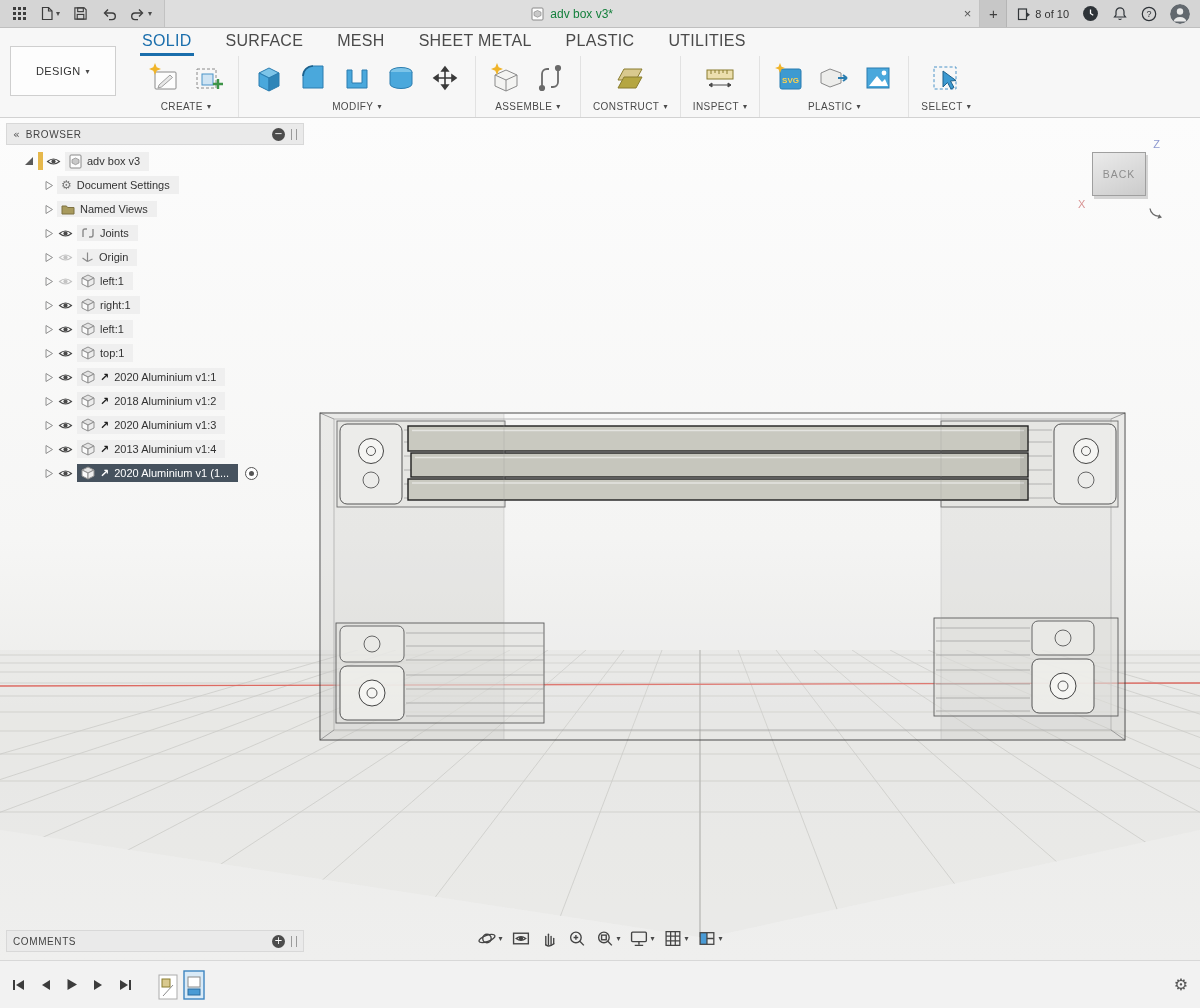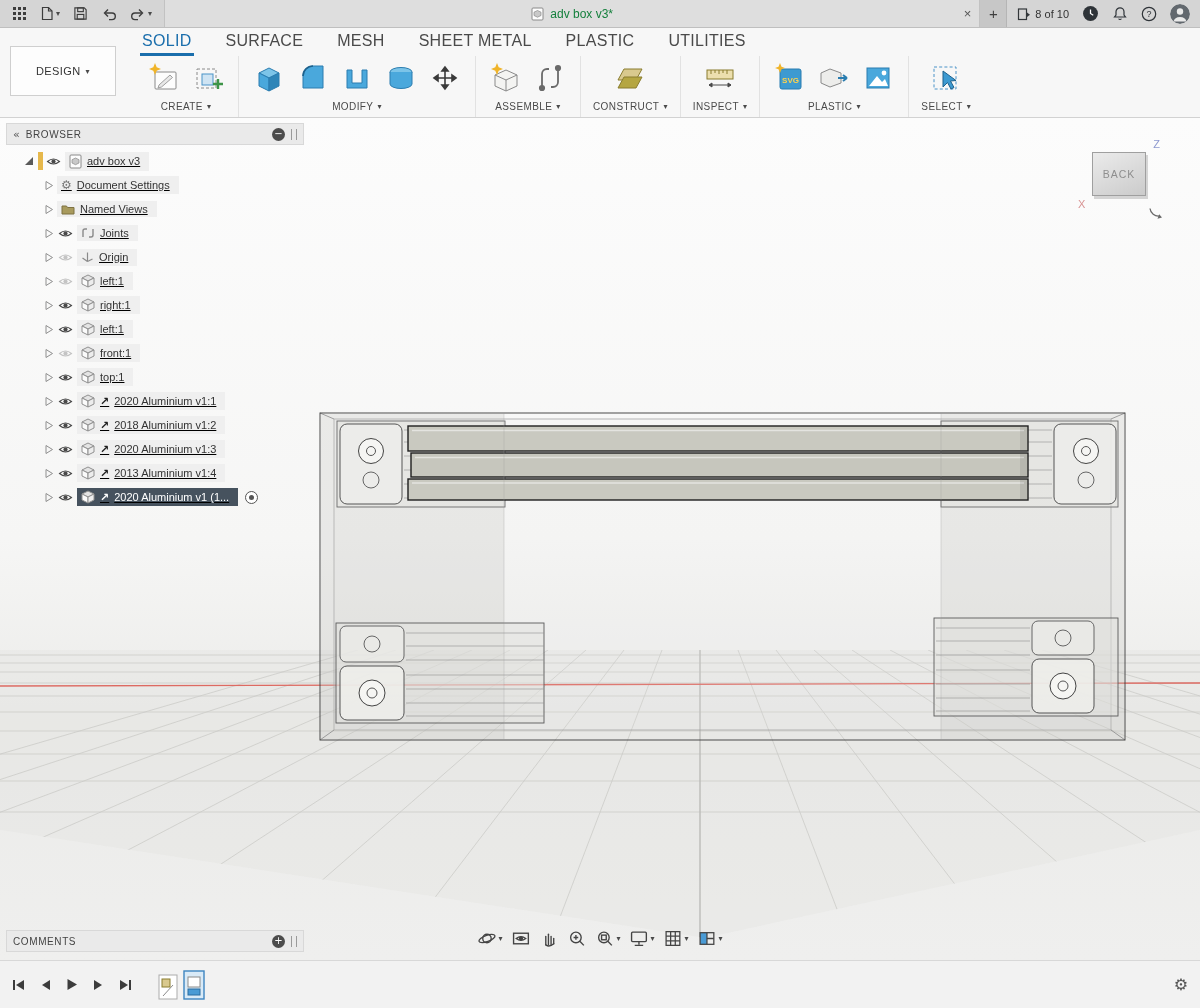--- a/index.html
+++ b/index.html
@@ -49,21 +49,21 @@
   .browser { position:absolute; left:6px; top:5px; width:298px; }
   .panel-header { height:22px; background:#eaeaea; border:1px solid #d8d8d8;
     display:flex; align-items:center; gap:6px; padding:0 6px; }
   .panel-header .ph-title { font-size:10px; color:#444; letter-spacing:.6px; }
   .ph-collapse { font-size:11px; color:#555; cursor:pointer; }
   .ph-spacer { flex:1; }
   .circle-btn { width:13px; height:13px; border-radius:50%; background:#4c4c4c; color:#fff;
     font-size:10px; line-height:12px; text-align:center; cursor:pointer; }
   .grip { width:6px; height:11px; border-left:1px solid #9a9a9a; border-right:1px solid #9a9a9a; cursor:pointer; }
 
-  .b-rows { padding-top:4px;text-decoration:underline; }
+  .b-rows { padding-top:4px; }
   .b-row { height:24px; display:flex; align-items:center; font-size:11px; color:#333; }
   .tri { width:13px; display:flex; justify-content:center; cursor:pointer; }
   .tri.lvl0 { margin-left:16px; }
   .tri.lvl1 { margin-left:36px; }
   .activebar { width:5px; height:18px; background:#e6b84c; margin-left:3px; }
   .eye { width:20px; display:flex; justify-content:center; color:#4a4a4a; cursor:pointer; }
   .eye.hidden { color:#c4c4c4; }
   .chip { display:flex; align-items:center; gap:5px; background:rgba(238,238,238,.92);
     padding:2px 9px 2px 4px; margin-left:2px; cursor:pointer; }
   .b-row.sel .chip { background:#46525e; color:#fff; }
@@ -708,43 +708,20 @@
             </span>
             <span>left:1</span>
           </span>
         </div>
         <div class="b-row">
           <span class="tri lvl1">
             <svg width="10" height="11" viewBox="0 0 10 11">
               <path d="M2 1.5 L8.5 5.5 L2 9.5 Z" fill="none" stroke="#8f8f8f"></path>
             </svg>
           </span>
-          <span class="eye hidden">
-            <svg width="15" height="11" viewBox="0 0 15 11">
-              <path d="M1.5 5.5 Q7.5 0.5 13.5 5.5 Q7.5 10.5 1.5 5.5 Z" fill="none" stroke="currentColor" stroke-width="1.1"></path>
-              <circle cx="7.5" cy="5.5" r="2.1" fill="currentColor"></circle>
-            </svg>
-          </span>
-          <span class="chip">
-            <span style="display: flex;">
-              <svg width="14" height="14" viewBox="0 0 14 14">
-                <path d="M7 1 L13 4 L7 7 L1 4 Z" fill="#e4e4e4" stroke="#909090"></path>
-                <path d="M1 4 L1 10 L7 13 L7 7 Z" fill="#fbfbfb" stroke="#909090"></path>
-                <path d="M13 4 L13 10 L7 13 L7 7 Z" fill="#ededed" stroke="#909090"></path>
-              </svg>
-            </span>
-            <span>front:1</span>
-          </span>
-        </div>
-        <div class="b-row">
-          <span class="tri lvl1">
-            <svg width="10" height="11" viewBox="0 0 10 11">
-              <path d="M2 1.5 L8.5 5.5 L2 9.5 Z" fill="none" stroke="#8f8f8f"></path>
-            </svg>
-          </span>
           <span class="eye visible">
             <svg width="15" height="11" viewBox="0 0 15 11">
               <path d="M1.5 5.5 Q7.5 0.5 13.5 5.5 Q7.5 10.5 1.5 5.5 Z" fill="none" stroke="currentColor" stroke-width="1.1"></path>
               <circle cx="7.5" cy="5.5" r="2.1" fill="currentColor"></circle>
             </svg>
           </span>
           <span class="chip">
             <span style="display: flex;">
               <svg width="14" height="14" viewBox="0 0 14 14">
                 <path d="M7 1 L13 4 L7 7 L1 4 Z" fill="#e4e4e4" stroke="#909090"></path>

